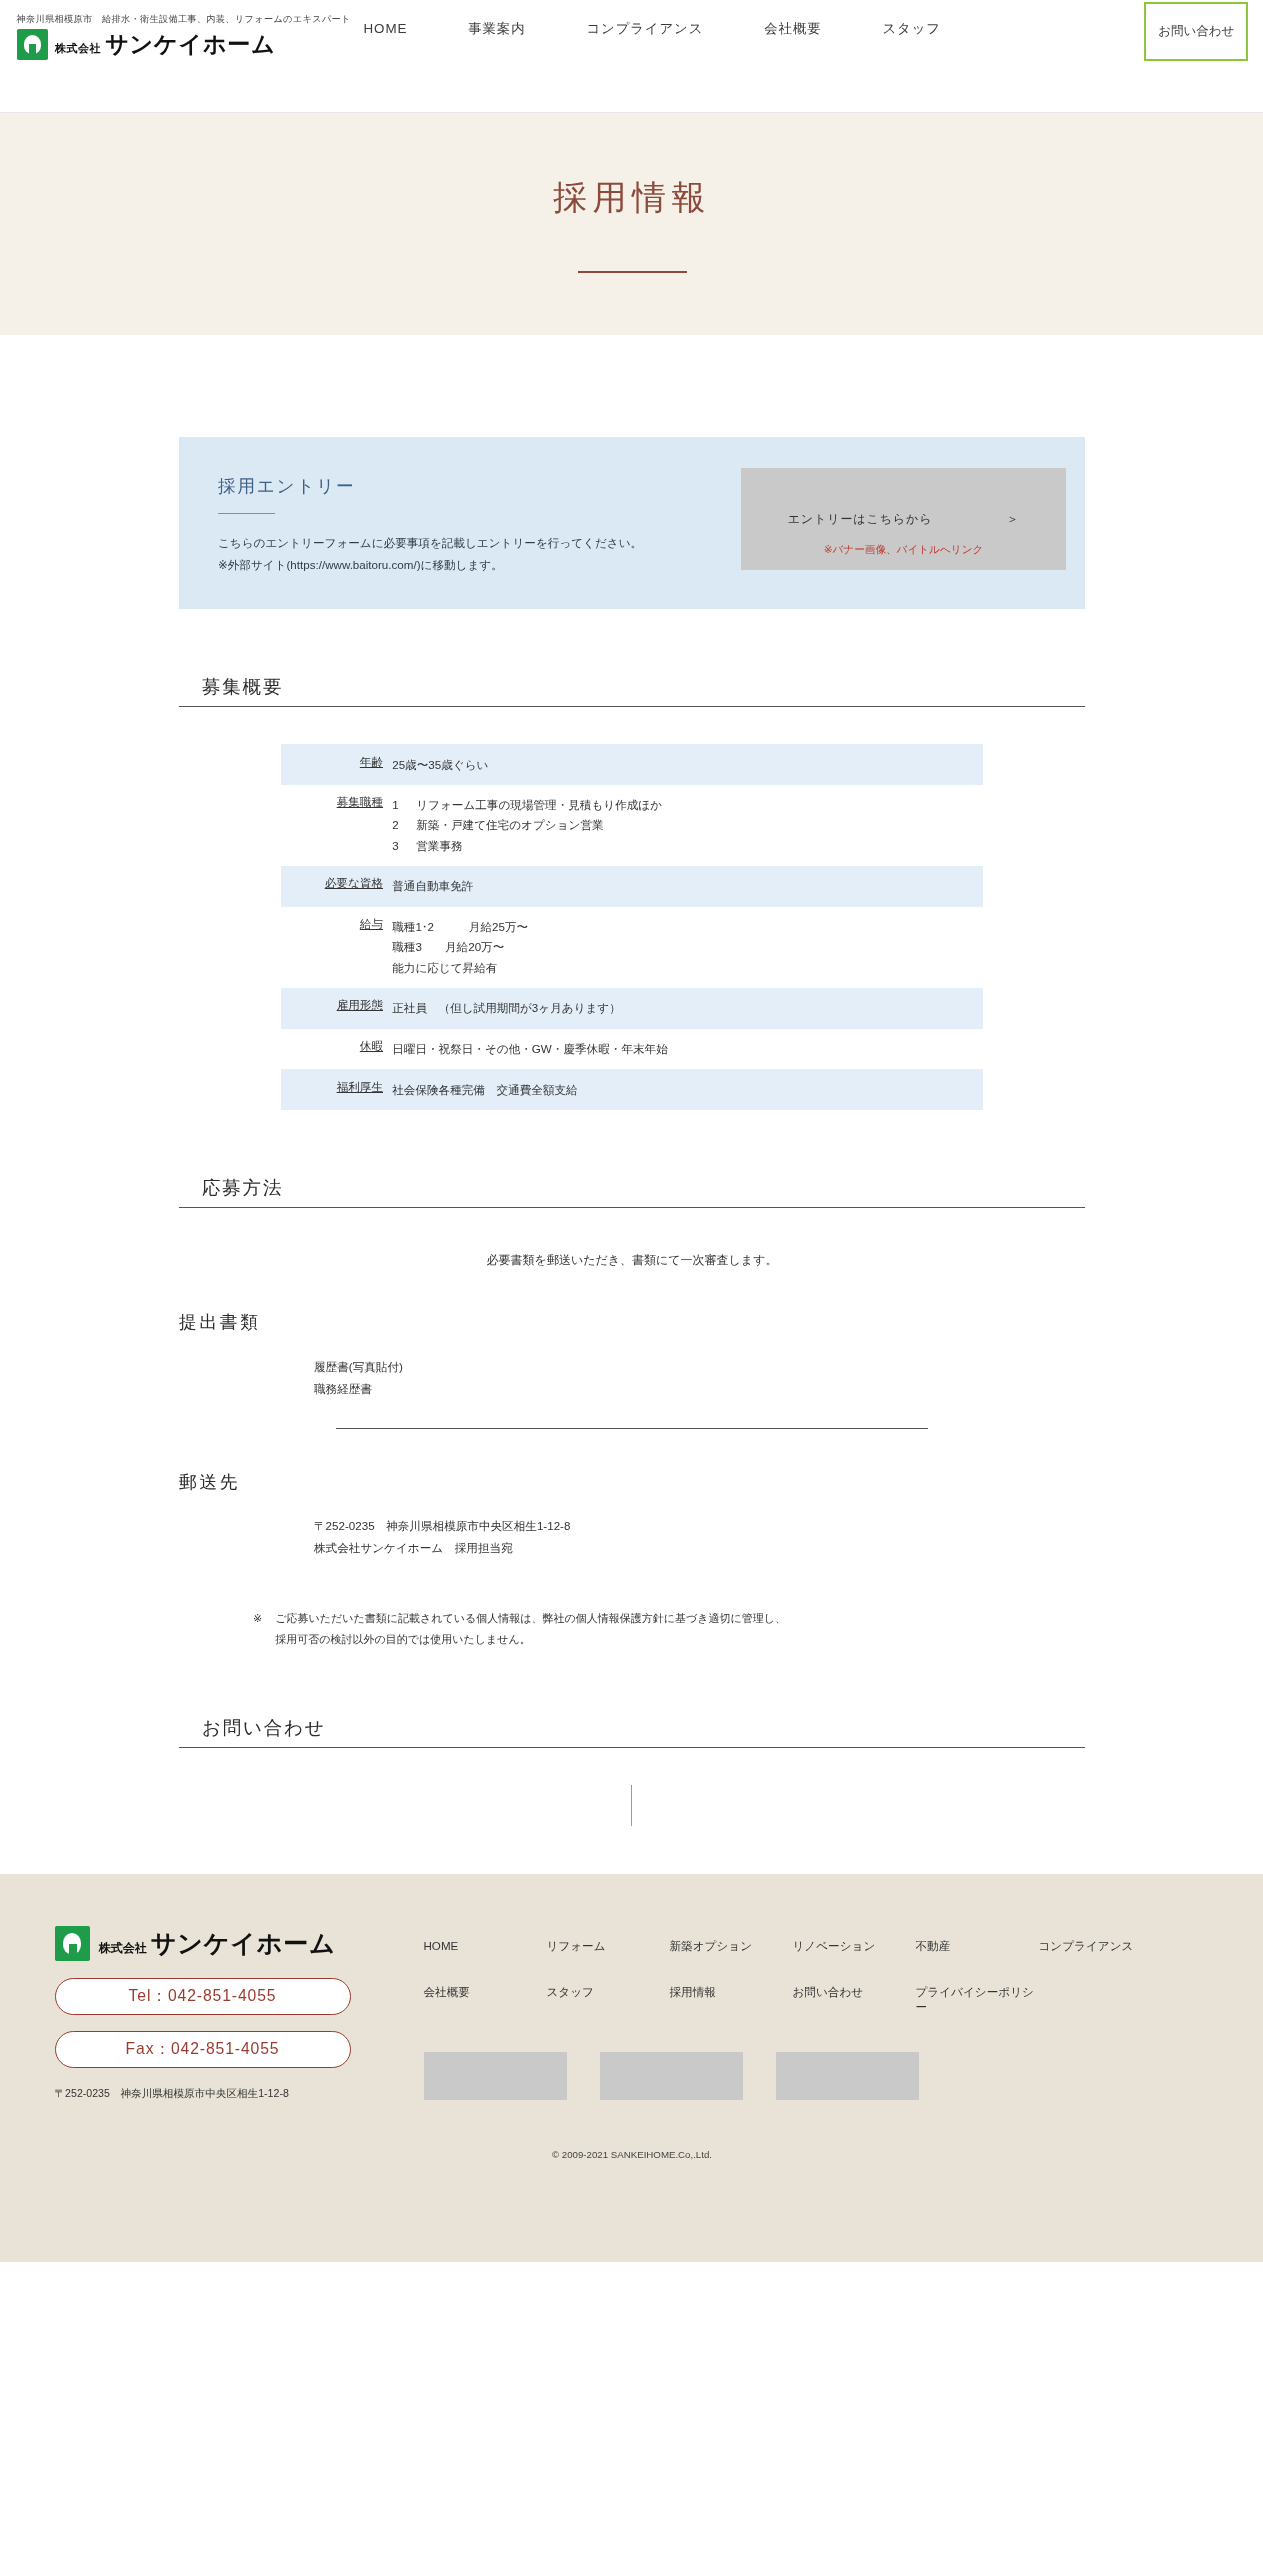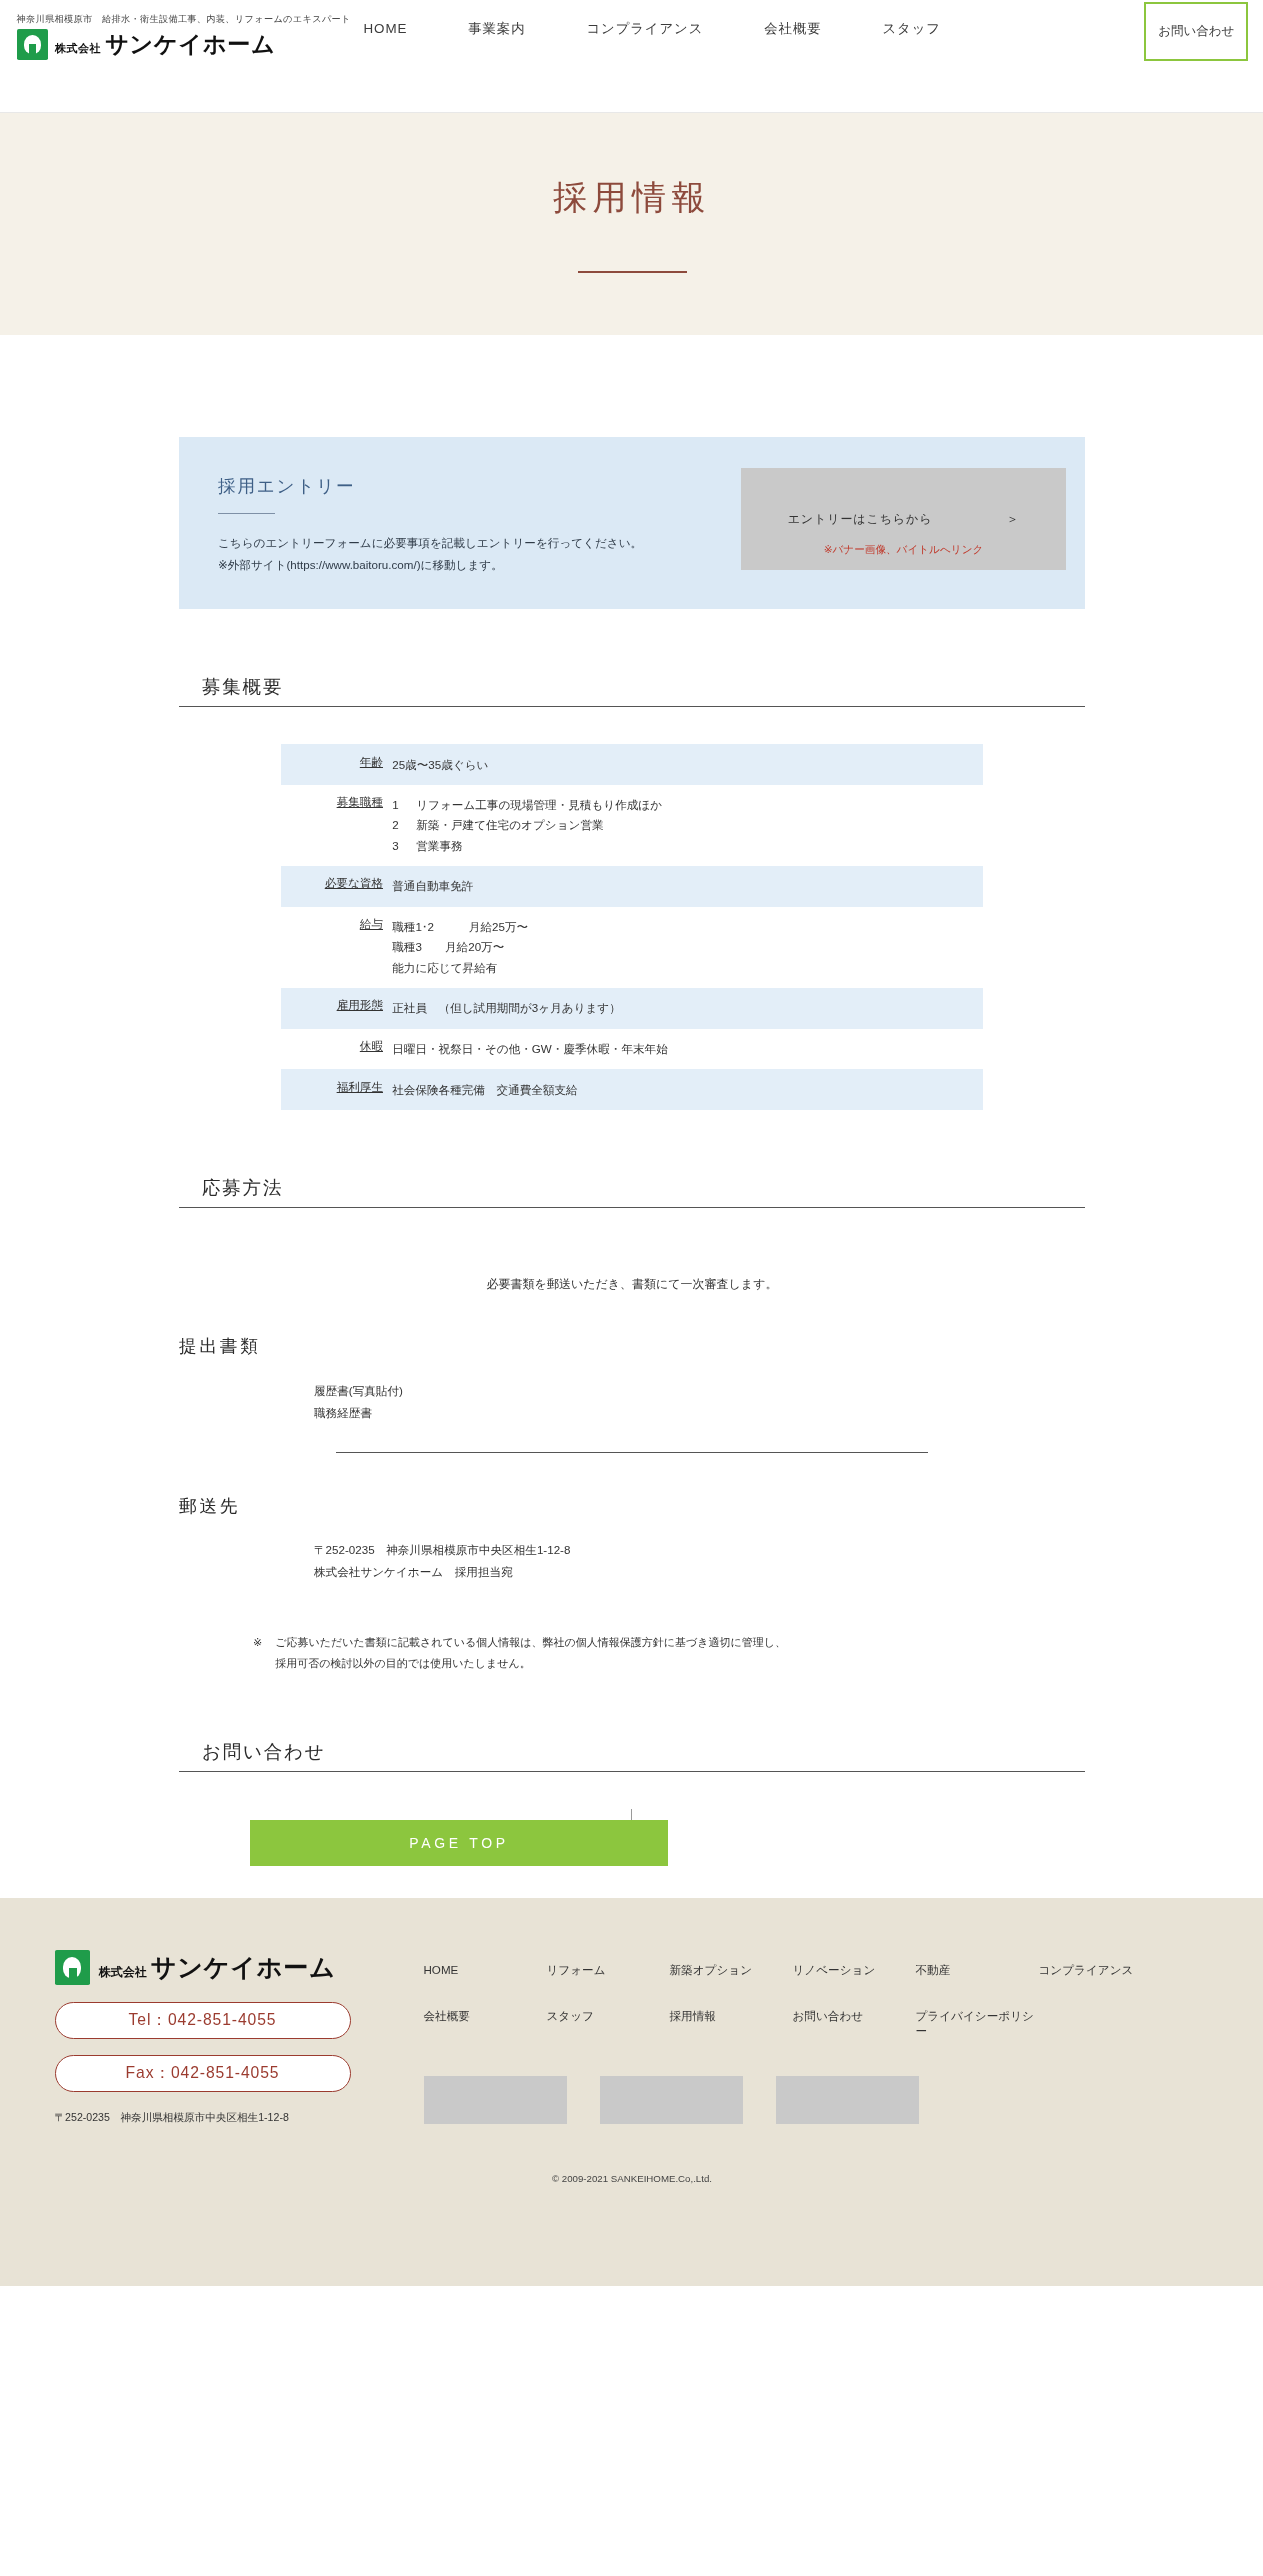--- a/index.html
+++ b/index.html
@@ -191,21 +191,21 @@
     vertical-align: top;
   }
   .num-list { display: flex; gap: 13px; }
   .num-list .n { width: 11px; }
 
   
   .apply-lead {
     text-align: center;
     font-size: 12px;
     color: #333;
-    margin-top: 68px;
+    margin-top: 44px;
   }
   .sub-head {
     font-size: 17.6px;
     letter-spacing: 2.8px;
     color: #2b2b2b;
     margin-top: 41px;
   }
   .docs {
     width: 702px; margin: 22px auto 0;
     font-size: 11.6px; line-height: 1.9; color: #333;
@@ -418,21 +418,20 @@
       </span>
     </div>
   </div>
 
   <div class="section">
     <div class="sec-head">お問い合わせ</div>
   </div>
 
   <div class="pagetop-zone">
     <div class="pagetop-tick"></div>
-    <div class="pagetop-btn">PAGE TOP</div>
   </div>
 </div>
 
 <div class="footer">
   <div class="footer-inner">
     <div class="f-left">
       <div class="f-brand-row">
         <div class="f-logo"></div>
         <div>
           <span class="f-kabu">株式会社</span>

